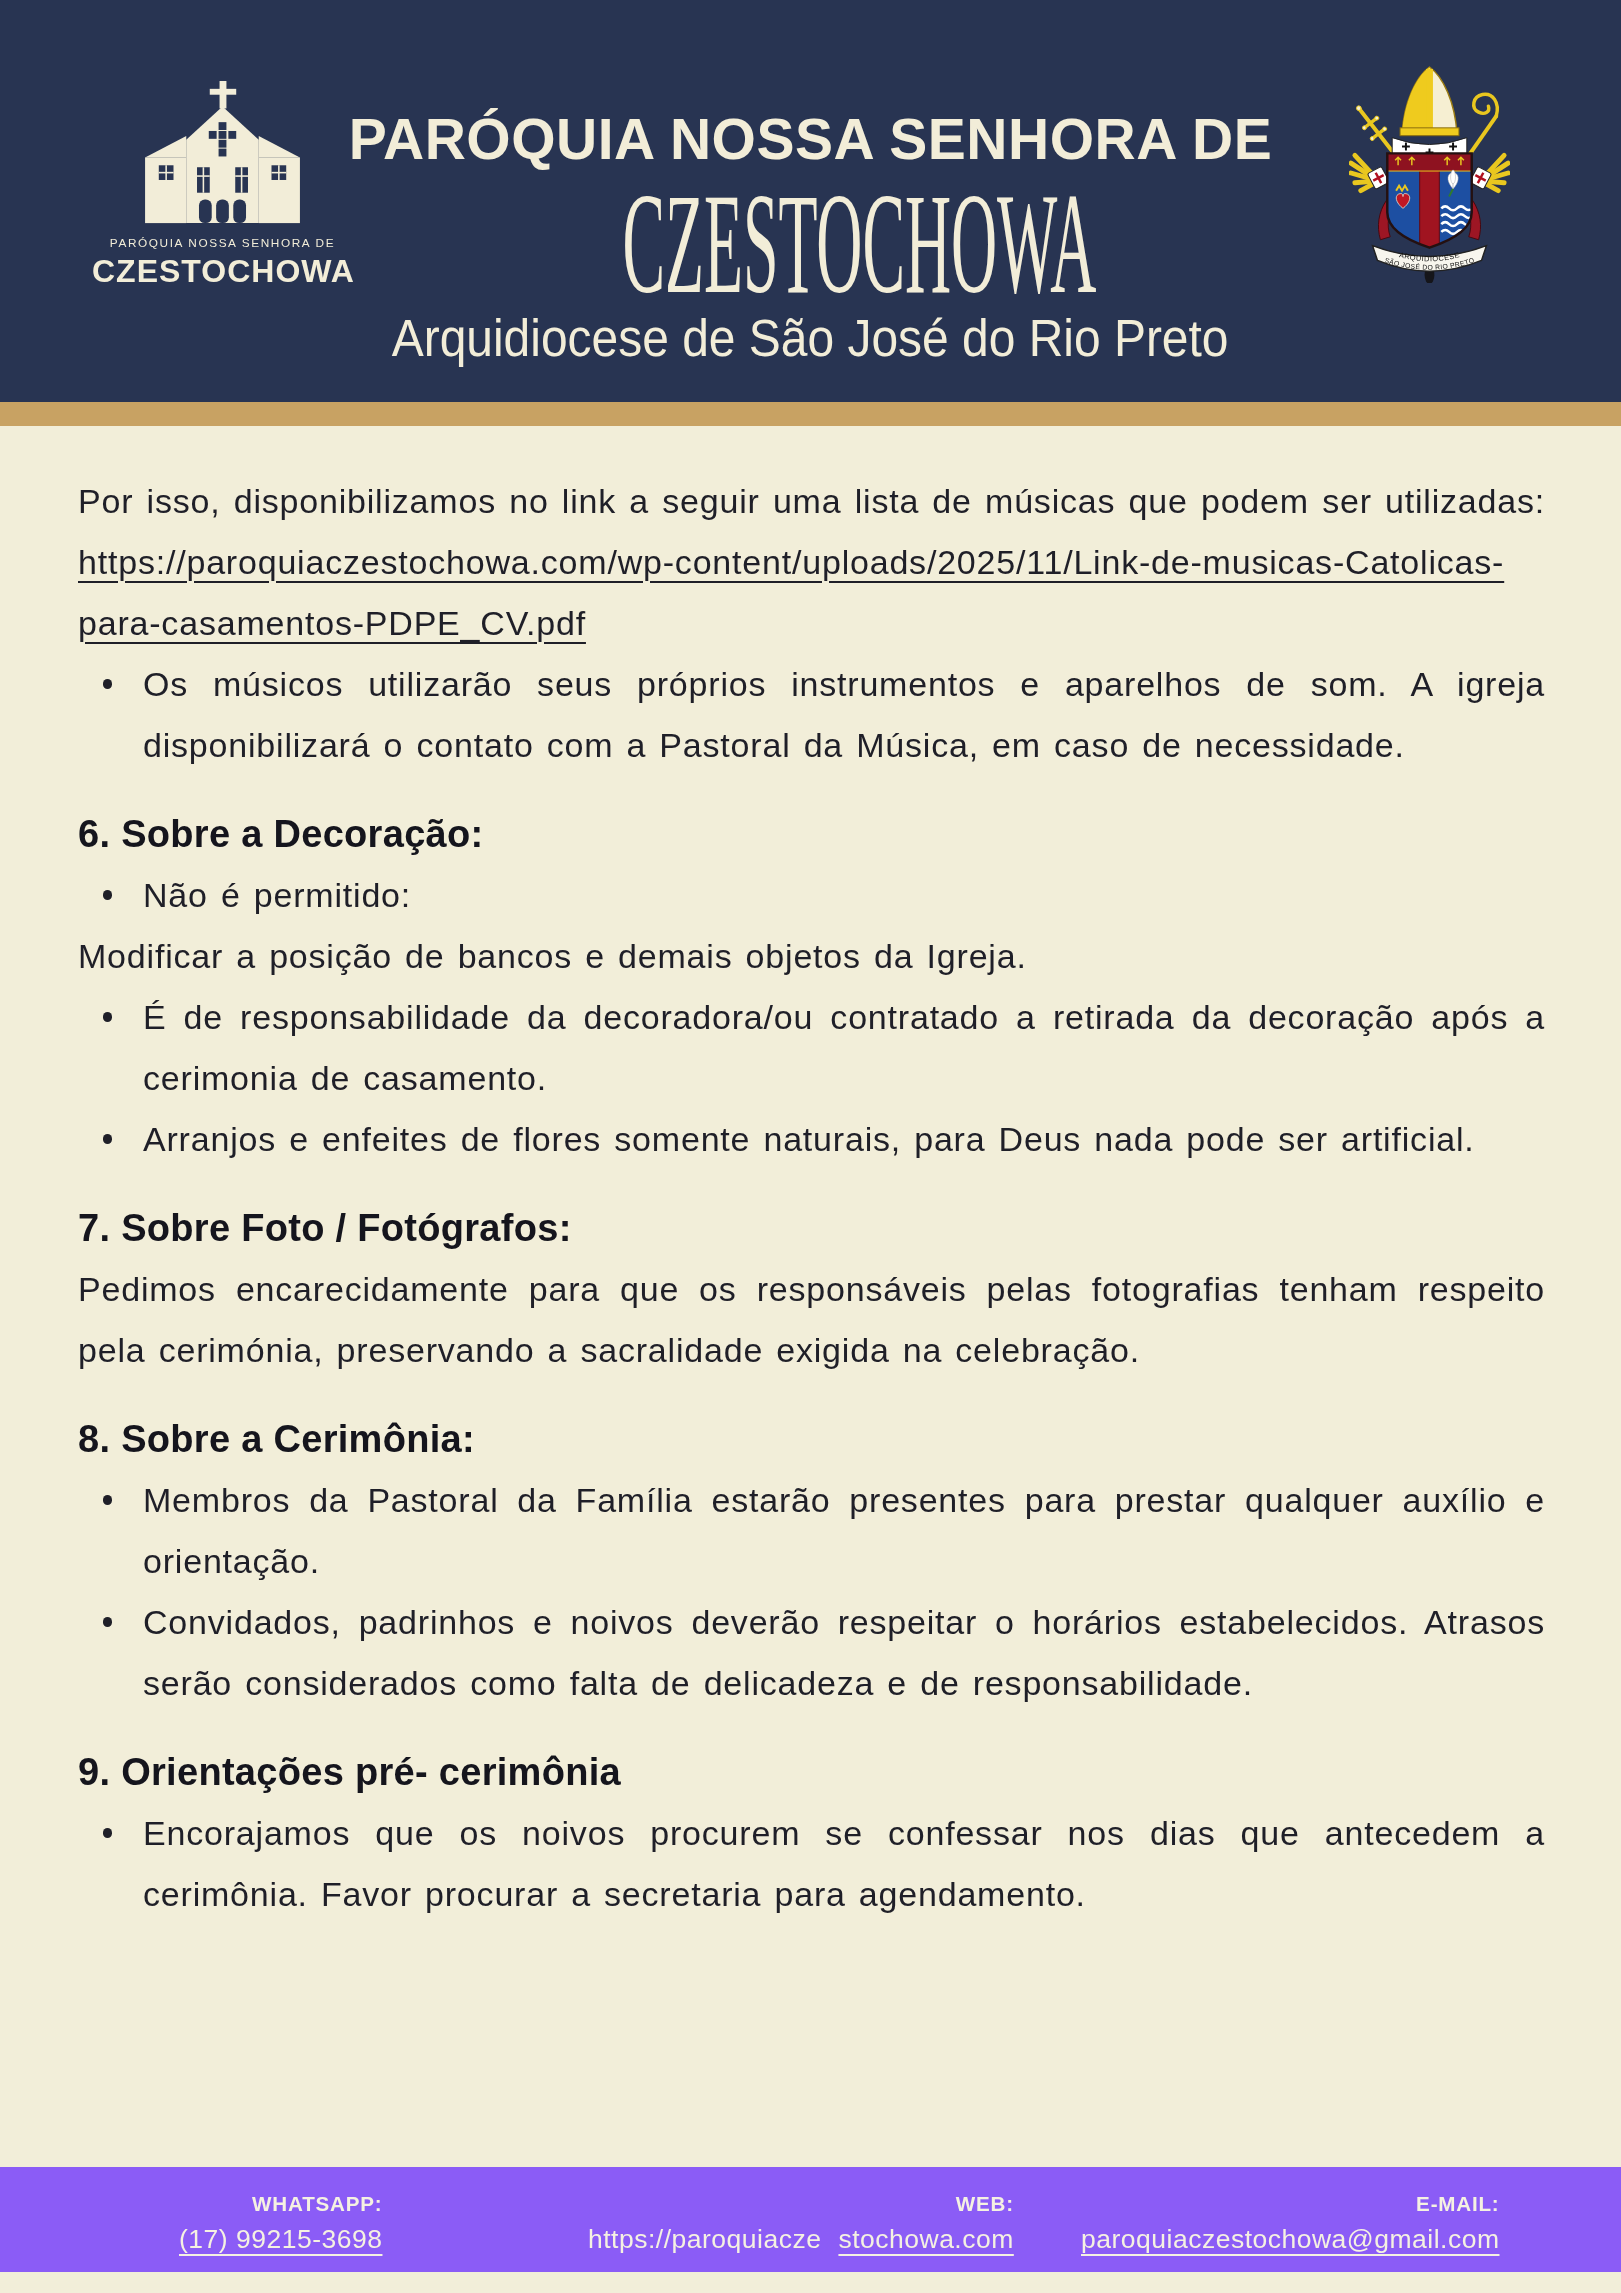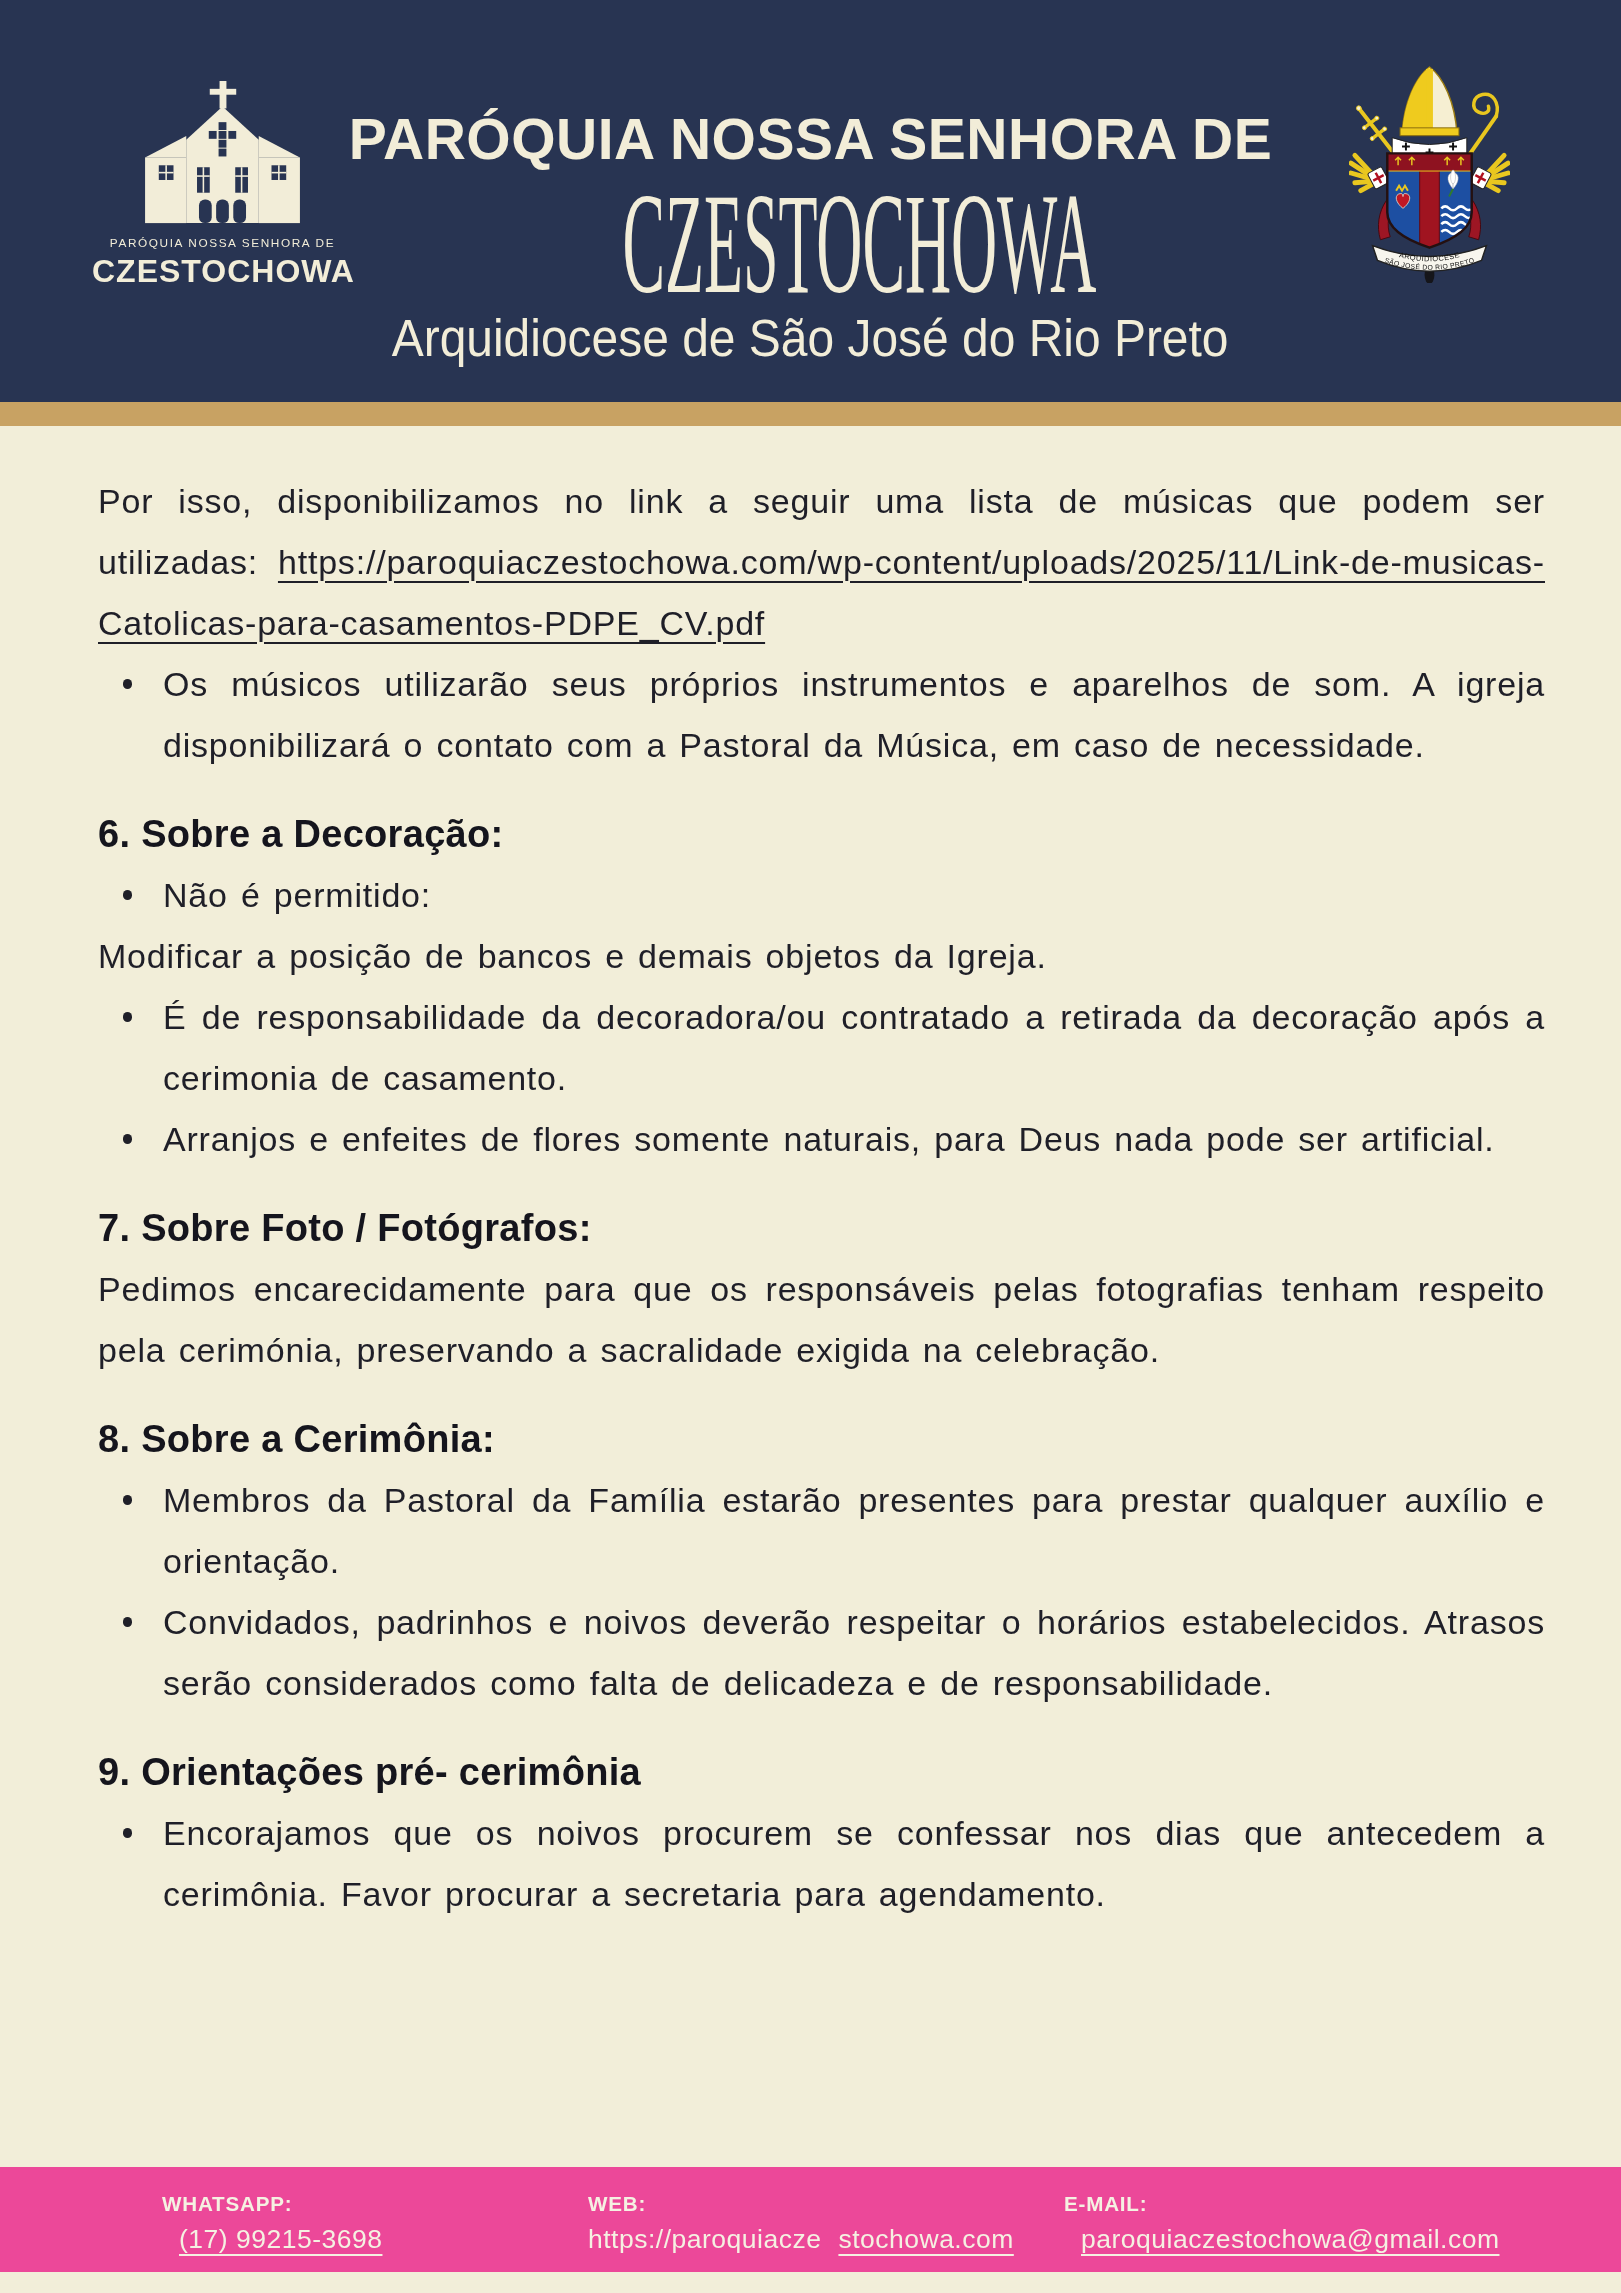--- a/index.html
+++ b/index.html
@@ -20,35 +20,35 @@
            transform:scaleX(.44);transform-origin:50% 50%;white-space:nowrap;font-weight:normal;}
   .t3{margin-top:18.6px;line-height:57px;white-space:nowrap;}
   .squeeze3{display:inline-block;font-size:51px;line-height:57px;transform:scaleX(.94);
             transform-origin:50% 50%;white-space:nowrap;}
   .crest{position:absolute;left:1349px;top:63px;}
 
   
   .stripe{height:23.5px;background:#C8A263;}
 
   
-  .content{height:1741px;box-sizing:border-box;padding:45px 76px 0 78px;overflow:hidden;color:#1F1F28;margin-left:20px;}
+  .content{height:1741px;box-sizing:border-box;padding:45px 76px 0 78px;overflow:hidden;color:#1F1F28;}
   .content p,.content h2,.content ul,.content li{margin:0;padding:0;}
   .para,.content li{font-size:34px;line-height:61px;letter-spacing:0.8px;word-spacing:2.9px;
                     text-align:justify;}
   h2.bodyhead{font-size:38px;line-height:61px;margin-top:28px;font-weight:bold;color:#15151D;
               letter-spacing:0.3px;}
   .content ul{list-style:none;}
   .content li{position:relative;padding-left:65px;}
   .content li::before{content:"";position:absolute;left:24.5px;top:25.5px;width:9.8px;height:9.8px;
                       border-radius:50%;background:#1F1F28;}
   .doclink{color:inherit;text-decoration:underline;text-decoration-thickness:2px;
            text-underline-offset:6.9px;cursor:pointer;}
 
   
-  .footer{height:105px;background:#ec4899;position:relative;color:#F5F1E2;}
+  .footer{height:105px;background:#8b5cf6;position:relative;color:#F5F1E2;text-align:right;}
   .fcol{position:absolute;top:25.5px;}
   .fcol-whatsapp{left:162px;} .fcol-web{left:588px;} .fcol-email{left:1064px;}
   .flabel{font-weight:bold;font-size:20.6px;letter-spacing:0.8px;}
   .fvalue{font-size:26.5px;margin-top:7.8px;letter-spacing:0.5px;color:#F5F1E2;}
   .u{text-decoration:underline;text-underline-offset:5.9px;text-decoration-thickness:1.5px;margin-left:17px;}
   a.fvalue,.fvalue a{color:#F5F1E2;cursor:pointer;}
   .bottom-strip{height:22.5px;background:#F2EED9;}
 </style>
 </head>
 <body>

